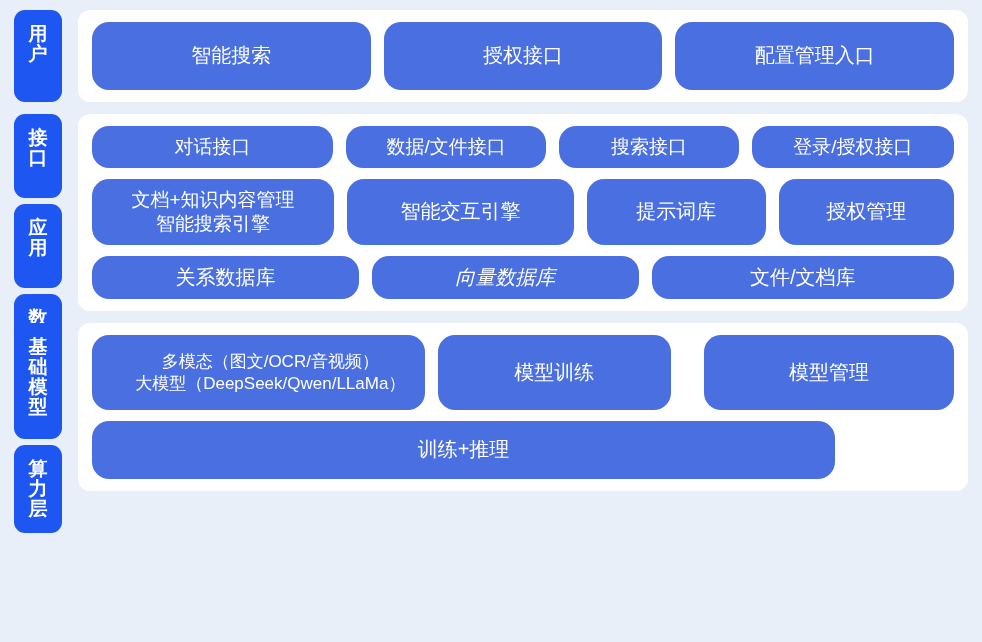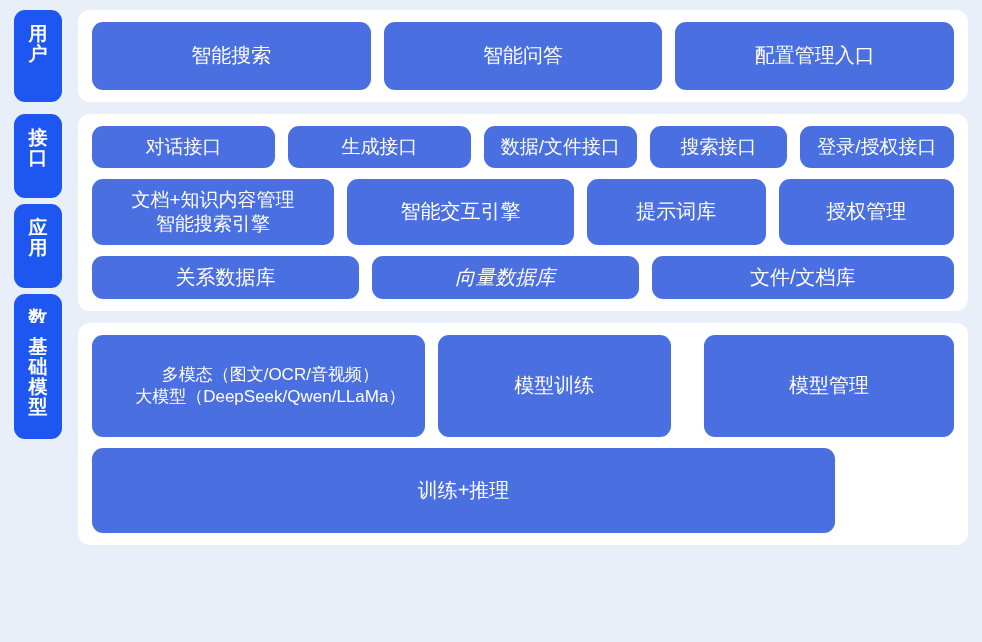--- a/index.html
+++ b/index.html
@@ -27,21 +27,21 @@
 
   
   .section {
     display: flex;
     align-items: stretch;
     gap: 16px;
     position: relative;
   }
   .section.user-section   { height: 92px; }
   .section.mid-section    { height: 197px; }
-  .section.base-section   { height: 222px; }
+  .section.base-section   { height: 168px; }
 
   
   .tag-col {
     width: 48px;
     flex: 0 0 48px;
     display: flex;
     flex-direction: column;
     gap: 6px;
   }
   .tag {
@@ -90,21 +90,21 @@
     display: flex;
     gap: 13px;
     flex: 1 1 auto;
     min-height: 0;
   }
 
   
   .box {
     background: #4a6fe0;
     color: #ffffff;
-    border-radius: 11px;
+    border-radius: 17px;
     display: flex;
     align-items: center;
     justify-content: center;
     text-align: center;
     font-size: 20px;
     line-height: 1.28;
     padding: 4px 6px;
     box-sizing: border-box;
     white-space: pre-line;
   }
@@ -148,21 +148,21 @@
 
   <div class="section user-section">
     <div class="tag-col">
       <div class="tag t-user">
         <span class="tag-text">用户</span>
       </div>
     </div>
     <div class="panel">
       <div class="row user-row">
         <div class="box b0">智能搜索</div>
-        <div class="box b1">智能问答</div>
+        <div class="box b1">授权接口</div>
         <div class="box b2">配置管理入口</div>
       </div>
     </div>
   </div>
 
   <div class="section mid-section">
     <div class="tag-col">
       <div class="tag t-api">
         <span class="tag-text">接口</span>
       </div>
@@ -170,21 +170,20 @@
         <span class="tag-text">应用</span>
       </div>
       <div class="tag t-data">
         <span class="tag-text">数据层</span>
       </div>
     </div>
     <div class="panel">
 
       <div class="row api-row">
         <div class="box small b0">对话接口</div>
-        <div class="box small b1">生成接口</div>
         <div class="box small b2">数据/文件接口</div>
         <div class="box small b3">搜索接口</div>
         <div class="box small b4">登录/授权接口</div>
       </div>
 
       <div class="row app-row">
         <div class="box small b0">文档+知识内容管理
 智能搜索引擎</div>
         <div class="box b1">智能交互引擎</div>
         <div class="box b2">提示词库</div>
@@ -198,20 +197,23 @@
       </div>
 
     </div>
   </div>
 
   <div class="section base-section">
     <div class="tag-col">
       <div class="tag t-model">
         <span class="tag-text">基础模型</span>
       </div>
+      <div class="tag t-power">
+        <span class="tag-text">算力层</span>
+      </div>
     </div>
     <div class="panel">
 
       <div class="row model-row">
         <div class="box multi b0">多模态（图文/OCR/音视频）
 大模型（DeepSeek/Qwen/LLaMa）</div>
         <div class="box b1">模型训练</div>
         <div class="box b2">模型管理</div>
       </div>
 

